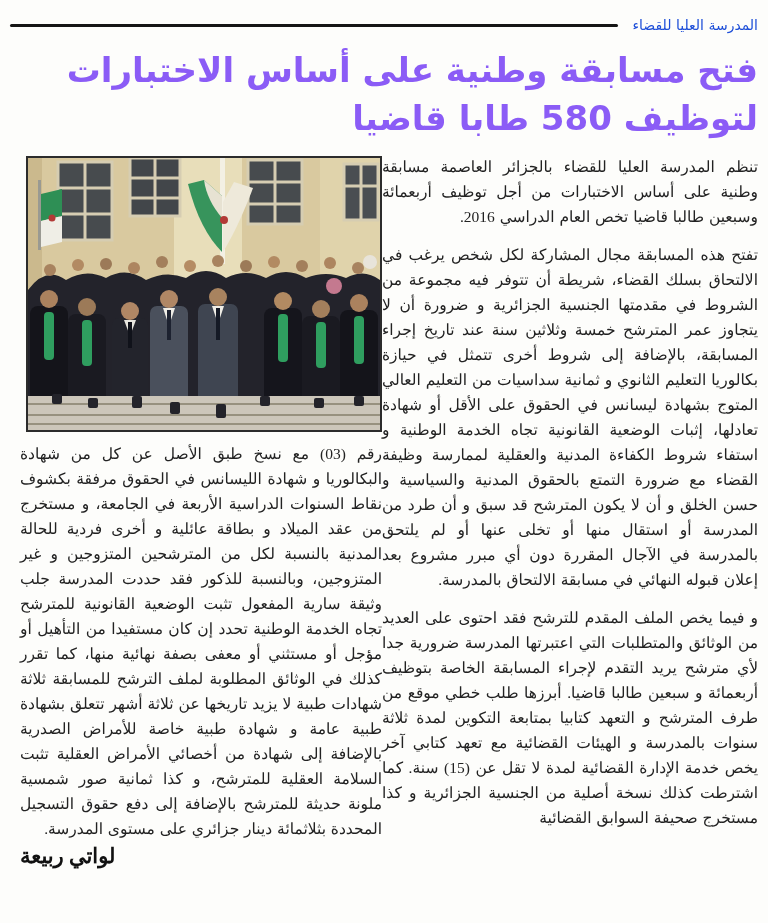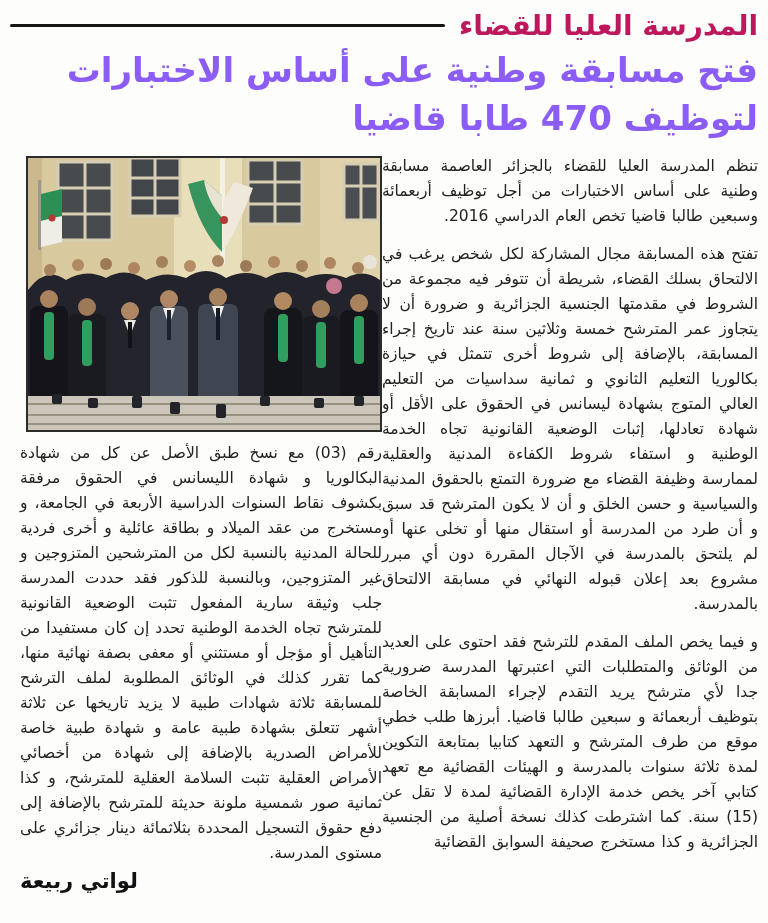--- a/index.html
+++ b/index.html
@@ -1,26 +1,26 @@
 <!DOCTYPE html>
 <html lang="ar"><head>
 <meta charset="utf-8">
 <style>
   html,body { margin:0; padding:0; background:#fdfdfb; }
   body { width:768px; height:923px; font-family:"DejaVu Sans", sans-serif; color:#1e1e1e; }
   .page { box-sizing:border-box; width:768px; height:923px; padding:6px 10px 0 10px; overflow:hidden; background:#fdfdfb; }
 
   .kicker-row { display:flex; direction:rtl; align-items:center; gap:14px; height:38px; }
-  .kicker { font-weight:bold; font-size:28px; color:#be185d; white-space:nowrap; letter-spacing:-0.5px; }
+  .kicker { font-weight:normal; font-size:14px; color:#1d4ed8; white-space:nowrap; letter-spacing:-0.5px; }
   .kicker-rule { flex:1; height:3px; background:#151515; border-radius:2px; }
 
   .headline { margin:2px 0 12px 0; direction:rtl; font-size:34px; line-height:48px; font-weight:bold; color:#8b5cf6; }
   .headline .hl { display:block; }
 
-  .content { display:flex; direction:rtl; gap:0; }
+  .content { display:flex; direction:rtl; gap:0;font-family:Liberation Serif, serif; }
   .col { box-sizing:border-box; }
   .col-right { width:376px; }
   .col-left  { width:362px; }
 
   .col p { margin:0; direction:rtl; text-align:justify; font-size:15.5px; line-height:25px; color:#222; word-spacing:1px; }
   .col p + p { margin-top:13px; }
 
   .photo-frame { width:352px; height:272px; border:2px solid #2c2c2c; margin:2px 0 9px 0; background:#d9c99f; }
   .photo-frame svg { display:block; width:100%; height:100%; }
 
@@ -31,21 +31,21 @@
 
 <div class="page">
 
   <div class="kicker-row">
     <span class="kicker">المدرسة العليا للقضاء</span>
     <span class="kicker-rule"></span>
   </div>
 
   <h1 class="headline">
     <span class="hl">فتح مسابقة وطنية على أساس الاختبارات</span>
-    <span class="hl">لتوظيف 470 طابا قاضيا</span>
+    <span class="hl">لتوظيف 580 طابا قاضيا</span>
   </h1>
 
   <div class="content">
 
     <div class="col col-right">
       <p>تنظم المدرسة العليا للقضاء بالجزائر العاصمة مسابقة وطنية على أساس الاختبارات من أجل توظيف أربعمائة وسبعين طالبا قاضيا تخص العام الدراسي 2016.</p>
       <p>تفتح هذه المسابقة مجال المشاركة لكل شخص يرغب في الالتحاق بسلك القضاء، شريطة أن تتوفر فيه مجموعة من الشروط في مقدمتها الجنسية الجزائرية و ضرورة أن لا يتجاوز عمر المترشح خمسة وثلاثين سنة عند تاريخ إجراء المسابقة، بالإضافة إلى شروط أخرى تتمثل في حيازة بكالوريا التعليم الثانوي و ثمانية سداسيات من التعليم العالي المتوج بشهادة ليسانس في الحقوق على الأقل أو شهادة تعادلها، إثبات الوضعية القانونية تجاه الخدمة الوطنية و استفاء شروط الكفاءة المدنية والعقلية لممارسة وظيفة القضاء مع ضرورة التمتع بالحقوق المدنية والسياسية و حسن الخلق و أن لا يكون المترشح قد سبق و أن طرد من المدرسة أو استقال منها أو تخلى عنها أو لم يلتحق بالمدرسة في الآجال المقررة دون أي مبرر مشروع بعد إعلان قبوله النهائي في مسابقة الالتحاق بالمدرسة.</p>
       <p>و فيما يخص الملف المقدم للترشح فقد احتوى على العديد من الوثائق والمتطلبات التي اعتبرتها المدرسة ضرورية جدا لأي مترشح يريد التقدم لإجراء المسابقة الخاصة بتوظيف أربعمائة و سبعين طالبا قاضيا. أبرزها طلب خطي موقع من طرف المترشح و التعهد كتابيا بمتابعة التكوين لمدة ثلاثة سنوات بالمدرسة و الهيئات القضائية مع تعهد كتابي آخر يخص خدمة الإدارة القضائية لمدة لا تقل عن (15) سنة. كما اشترطت كذلك نسخة أصلية من الجنسية الجزائرية و كذا مستخرج صحيفة السوابق القضائية</p>
     </div>
 

